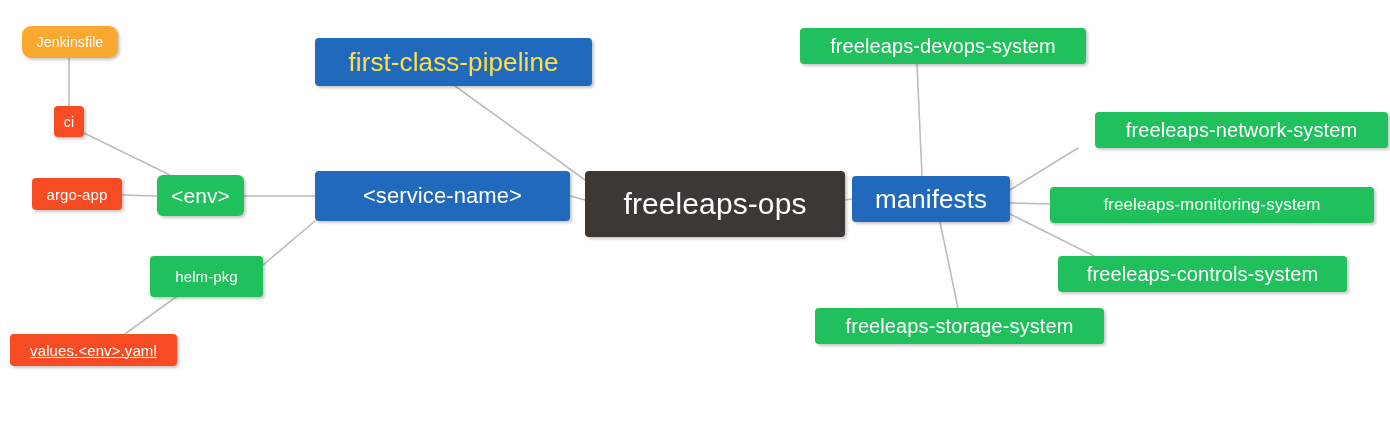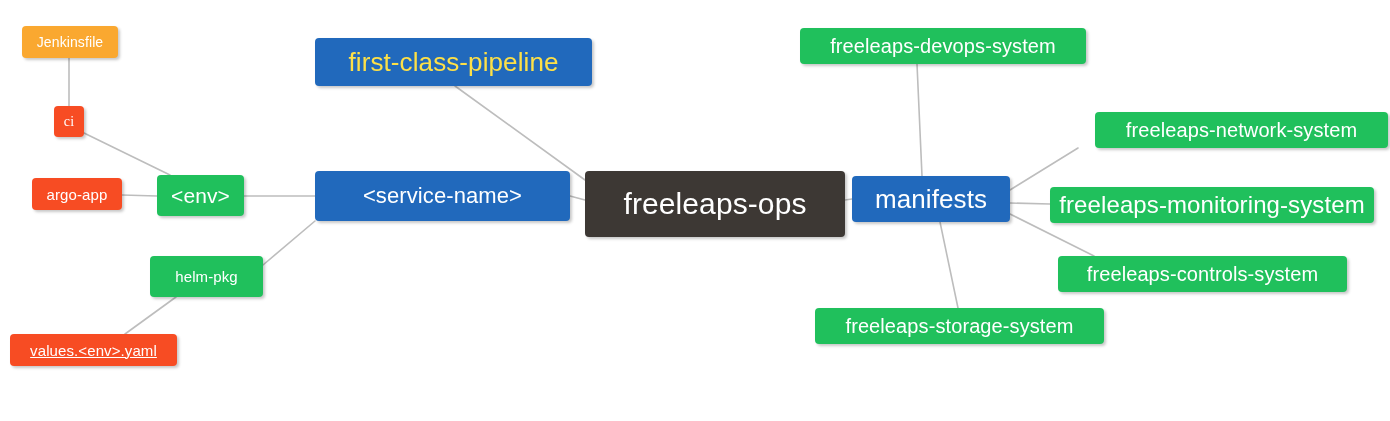--- a/index.html
+++ b/index.html
@@ -32,21 +32,21 @@
     border-radius: 4px;
     color: #ffffff;
     white-space: nowrap;
     letter-spacing: 0.1px;
     box-shadow: 2px 2px 3px rgba(0,0,0,0.22);
     z-index: 2;
   }
   .n-root   { background: #3d3834; }
   .n-blue   { background: #2169bc; }
   .n-green  { background: #20c05c; }
-  .n-orange { background: #faa830; }
+  .n-orange { background: #faa830; border-radius: 9px; }
   .n-red    { background: #f74c23; }
 </style>
 </head>
 <body>
 
 <div id="canvas" style="background: rgb(255, 255, 255);">
   <svg id="edges" viewBox="0 0 1390 421" width="1390" height="421">
       <line x1="585" y1="180" x2="455" y2="86" stroke="#bdbdbd" stroke-width="1.6" stroke-linecap="round"></line>
       <line x1="585" y1="200" x2="570" y2="196" stroke="#bdbdbd" stroke-width="1.6" stroke-linecap="round"></line>
       <line x1="845" y1="200" x2="852" y2="199" stroke="#bdbdbd" stroke-width="1.6" stroke-linecap="round"></line>
@@ -59,24 +59,24 @@
       <line x1="922" y1="176" x2="917" y2="64" stroke="#bdbdbd" stroke-width="1.6" stroke-linecap="round"></line>
       <line x1="1010" y1="190" x2="1078" y2="148" stroke="#bdbdbd" stroke-width="1.6" stroke-linecap="round"></line>
       <line x1="1010" y1="203" x2="1050" y2="204" stroke="#bdbdbd" stroke-width="1.6" stroke-linecap="round"></line>
       <line x1="1010" y1="214" x2="1094" y2="256" stroke="#bdbdbd" stroke-width="1.6" stroke-linecap="round"></line>
       <line x1="940" y1="222" x2="958" y2="308" stroke="#bdbdbd" stroke-width="1.6" stroke-linecap="round"></line>
     </svg>
 <div class="node n-root" style="left: 585px; top: 171px; width: 260px; height: 66px; font-size: 30px; color: rgb(255, 255, 255);">freeleaps-ops</div>
     <div class="node n-blue" style="left: 315px; top: 38px; width: 277px; height: 48px; font-size: 26px; color: #fde047; text-align: center;">first-class-pipeline</div>
     <div class="node n-blue" style="left: 315px; top: 171px; width: 255px; height: 50px; font-size: 22px; color: rgb(255, 255, 255);">&lt;service-name&gt;</div>
     <div class="node n-blue" style="left: 852px; top: 176px; width: 158px; height: 46px; font-size: 26px; color: rgb(255, 255, 255);">manifests</div>
-    <div class="node n-green" style="left: 157px; top: 175px; width: 87px; height: 41px; font-size: 21px; color: rgb(255, 255, 255);">&lt;env&gt;</div>
+    <div class="node n-green" style="left: 157px; top: 175px; width: 87px; height: 41px; font-size: 21px; color: rgb(255, 255, 255); border-radius: 6px;">&lt;env&gt;</div>
     <div class="node n-green" style="left: 150px; top: 256px; width: 113px; height: 41px; font-size: 15px; color: rgb(255, 255, 255);">helm-pkg</div>
     <div class="node n-orange" style="left: 22px; top: 26px; width: 96px; height: 32px; font-size: 14px; color: rgb(255, 255, 255);">Jenkinsfile</div>
-    <div class="node n-red" style="left: 54px; top: 106px; width: 30px; height: 31px; font-size: 14px; color: rgb(255, 255, 255); font-family: Liberation Serif, serif;">ci</div>
+    <div class="node n-red" style="left: 54px; top: 106px; width: 30px; height: 31px; font-size: 14px; color: rgb(255, 255, 255);">ci</div>
     <div class="node n-red" style="left: 32px; top: 178px; width: 90px; height: 32px; font-size: 15px; color: rgb(255, 255, 255); text-align: center;">argo-app</div>
     <div class="node n-red" style="left: 10px; top: 334px; width: 167px; height: 32px; font-size: 15px; color: rgb(255, 255, 255); text-decoration: underline;">values.&lt;env&gt;.yaml</div>
     <div class="node n-green" style="left: 800px; top: 28px; width: 286px; height: 36px; font-size: 20px; color: rgb(255, 255, 255);">freeleaps-devops-system</div>
     <div class="node n-green" style="left: 1055px; top: 112px; width: 293px; height: 36px; font-size: 20px; color: rgb(255, 255, 255); margin-left: 40px;">freeleaps-network-system</div>
-    <div class="node n-green" style="left: 1050px; top: 187px; width: 324px; height: 36px; font-size: 24px; color: rgb(255, 255, 255);">freeleaps-monitoring-system</div>
+    <div class="node n-green" style="left: 1050px; top: 187px; width: 324px; height: 36px; font-size: 17px; color: rgb(255, 255, 255);">freeleaps-monitoring-system</div>
     <div class="node n-green" style="left: 1058px; top: 256px; width: 289px; height: 36px; font-size: 20px; color: rgb(255, 255, 255);">freeleaps-controls-system</div>
     <div class="node n-green" style="left: 815px; top: 308px; width: 289px; height: 36px; font-size: 20px; color: rgb(255, 255, 255);">freeleaps-storage-system</div>
   </div>
 
 </body></html>

